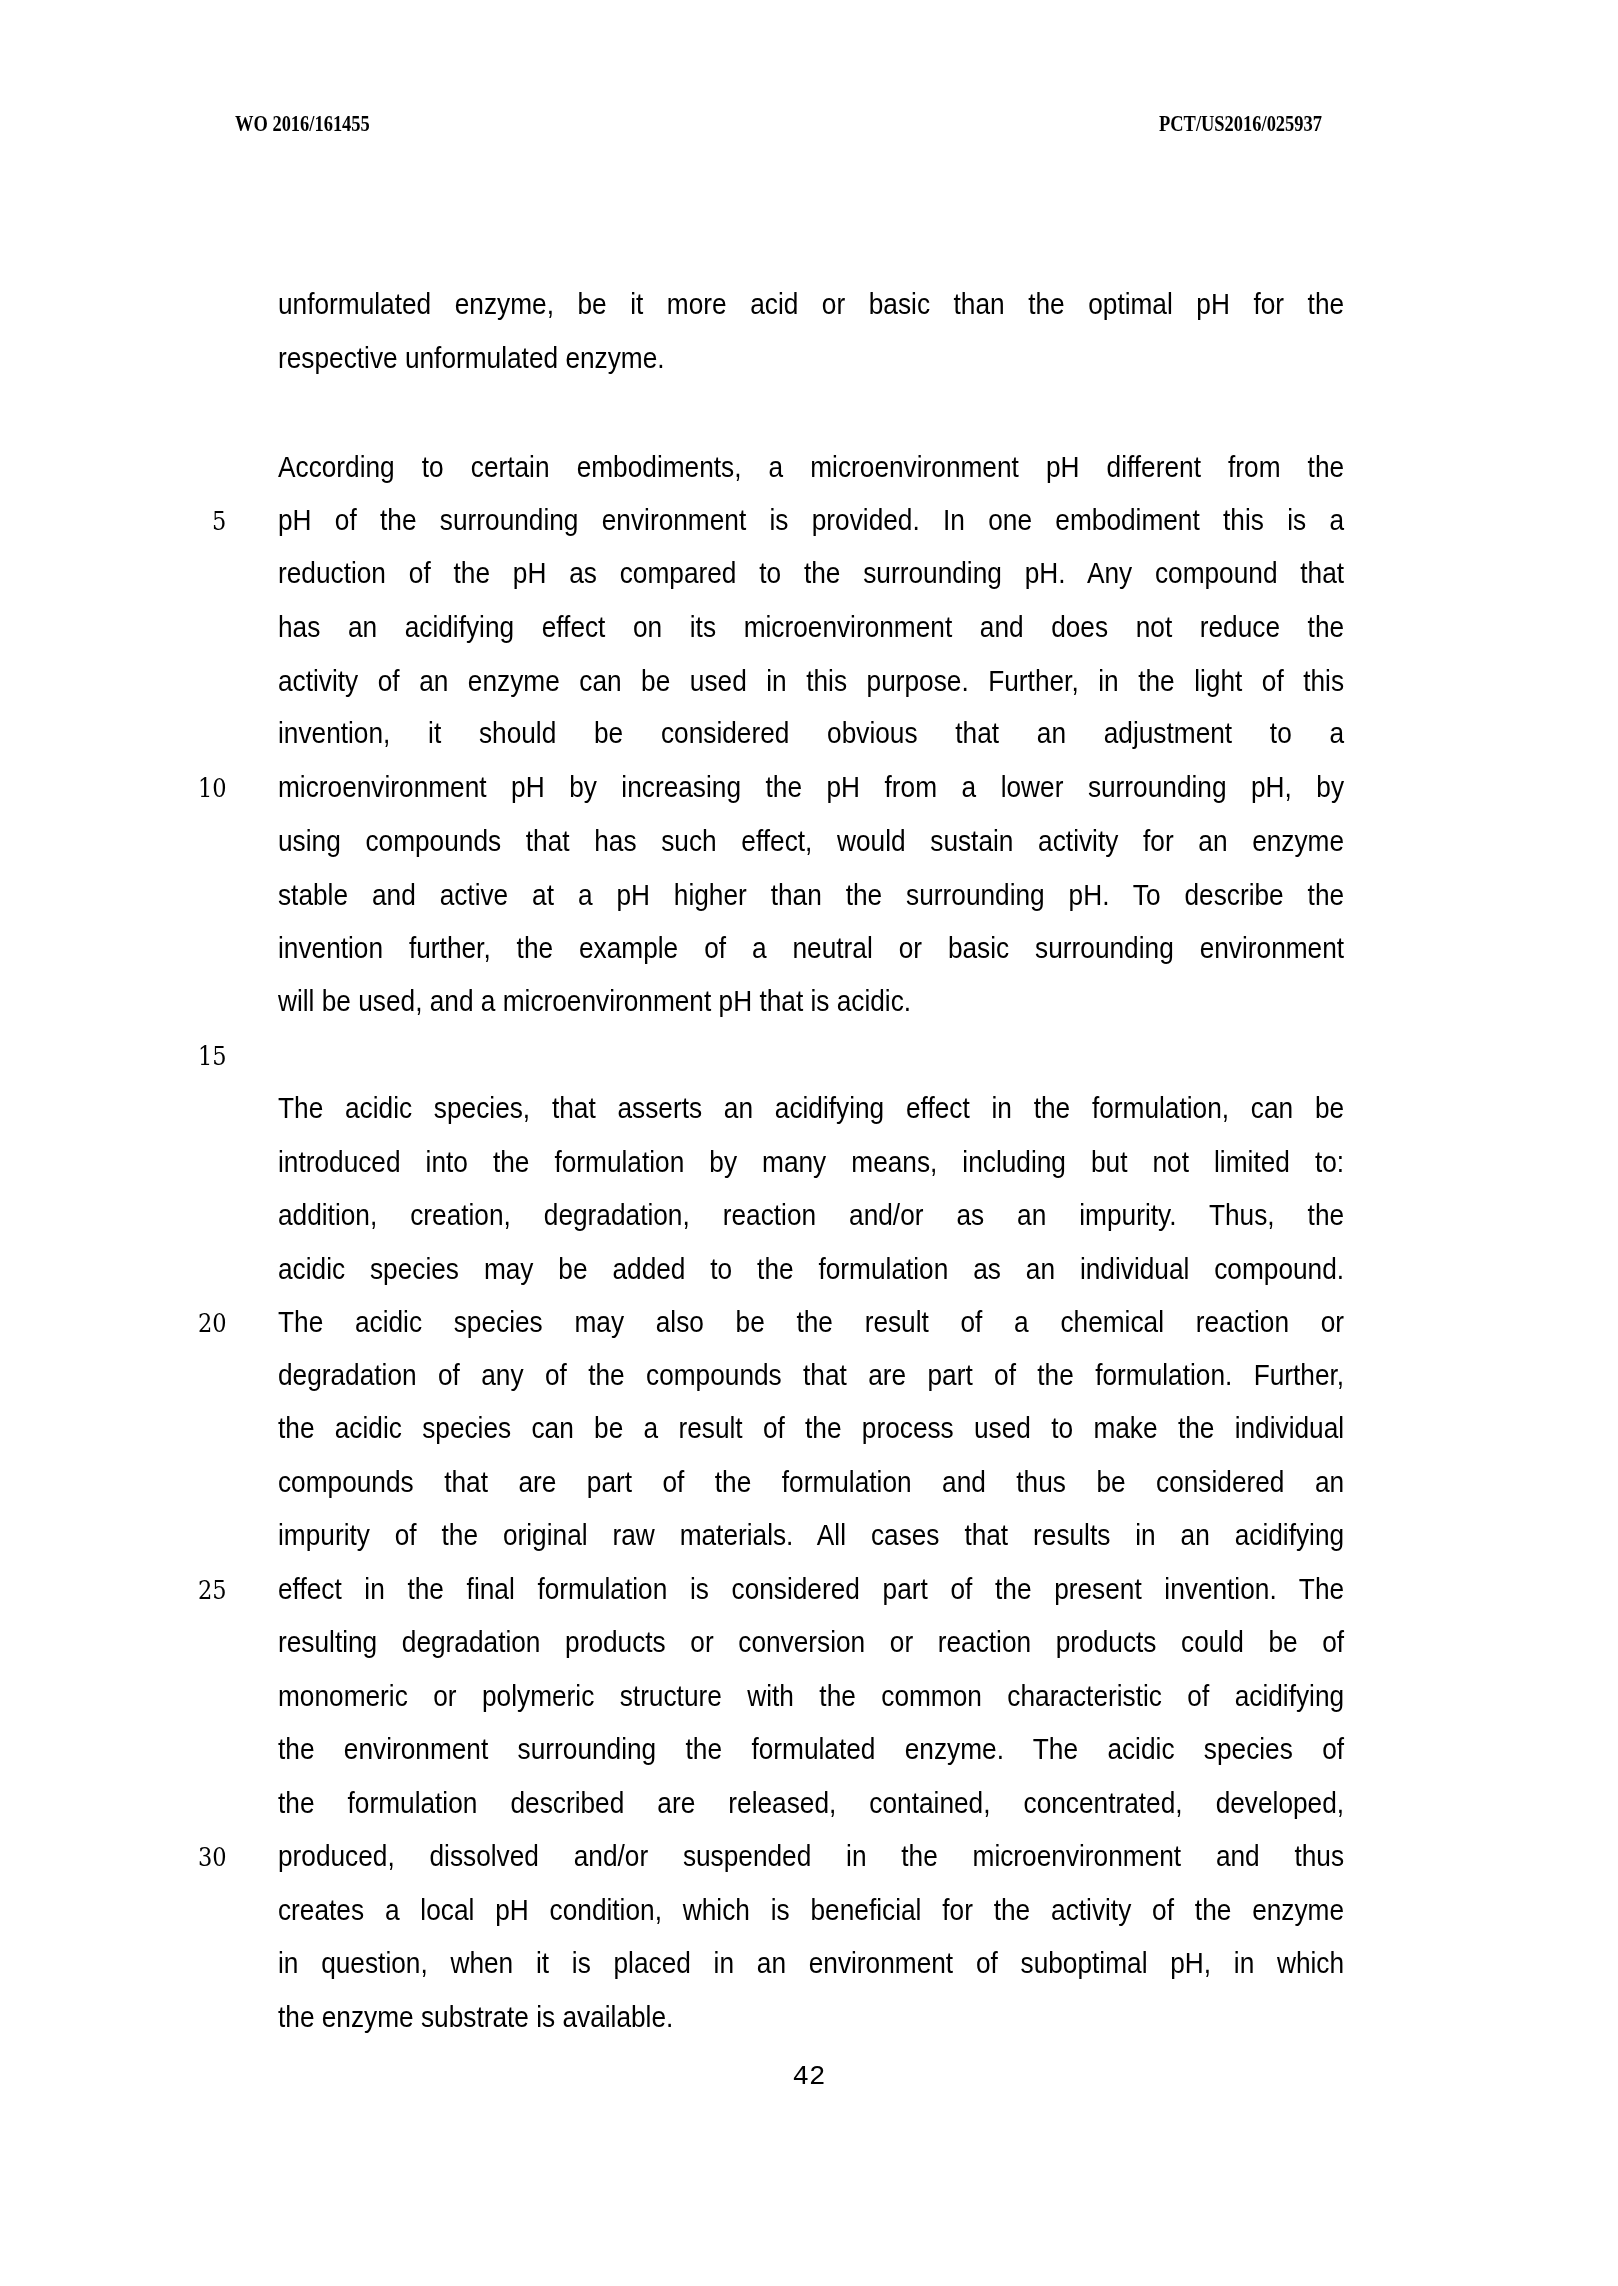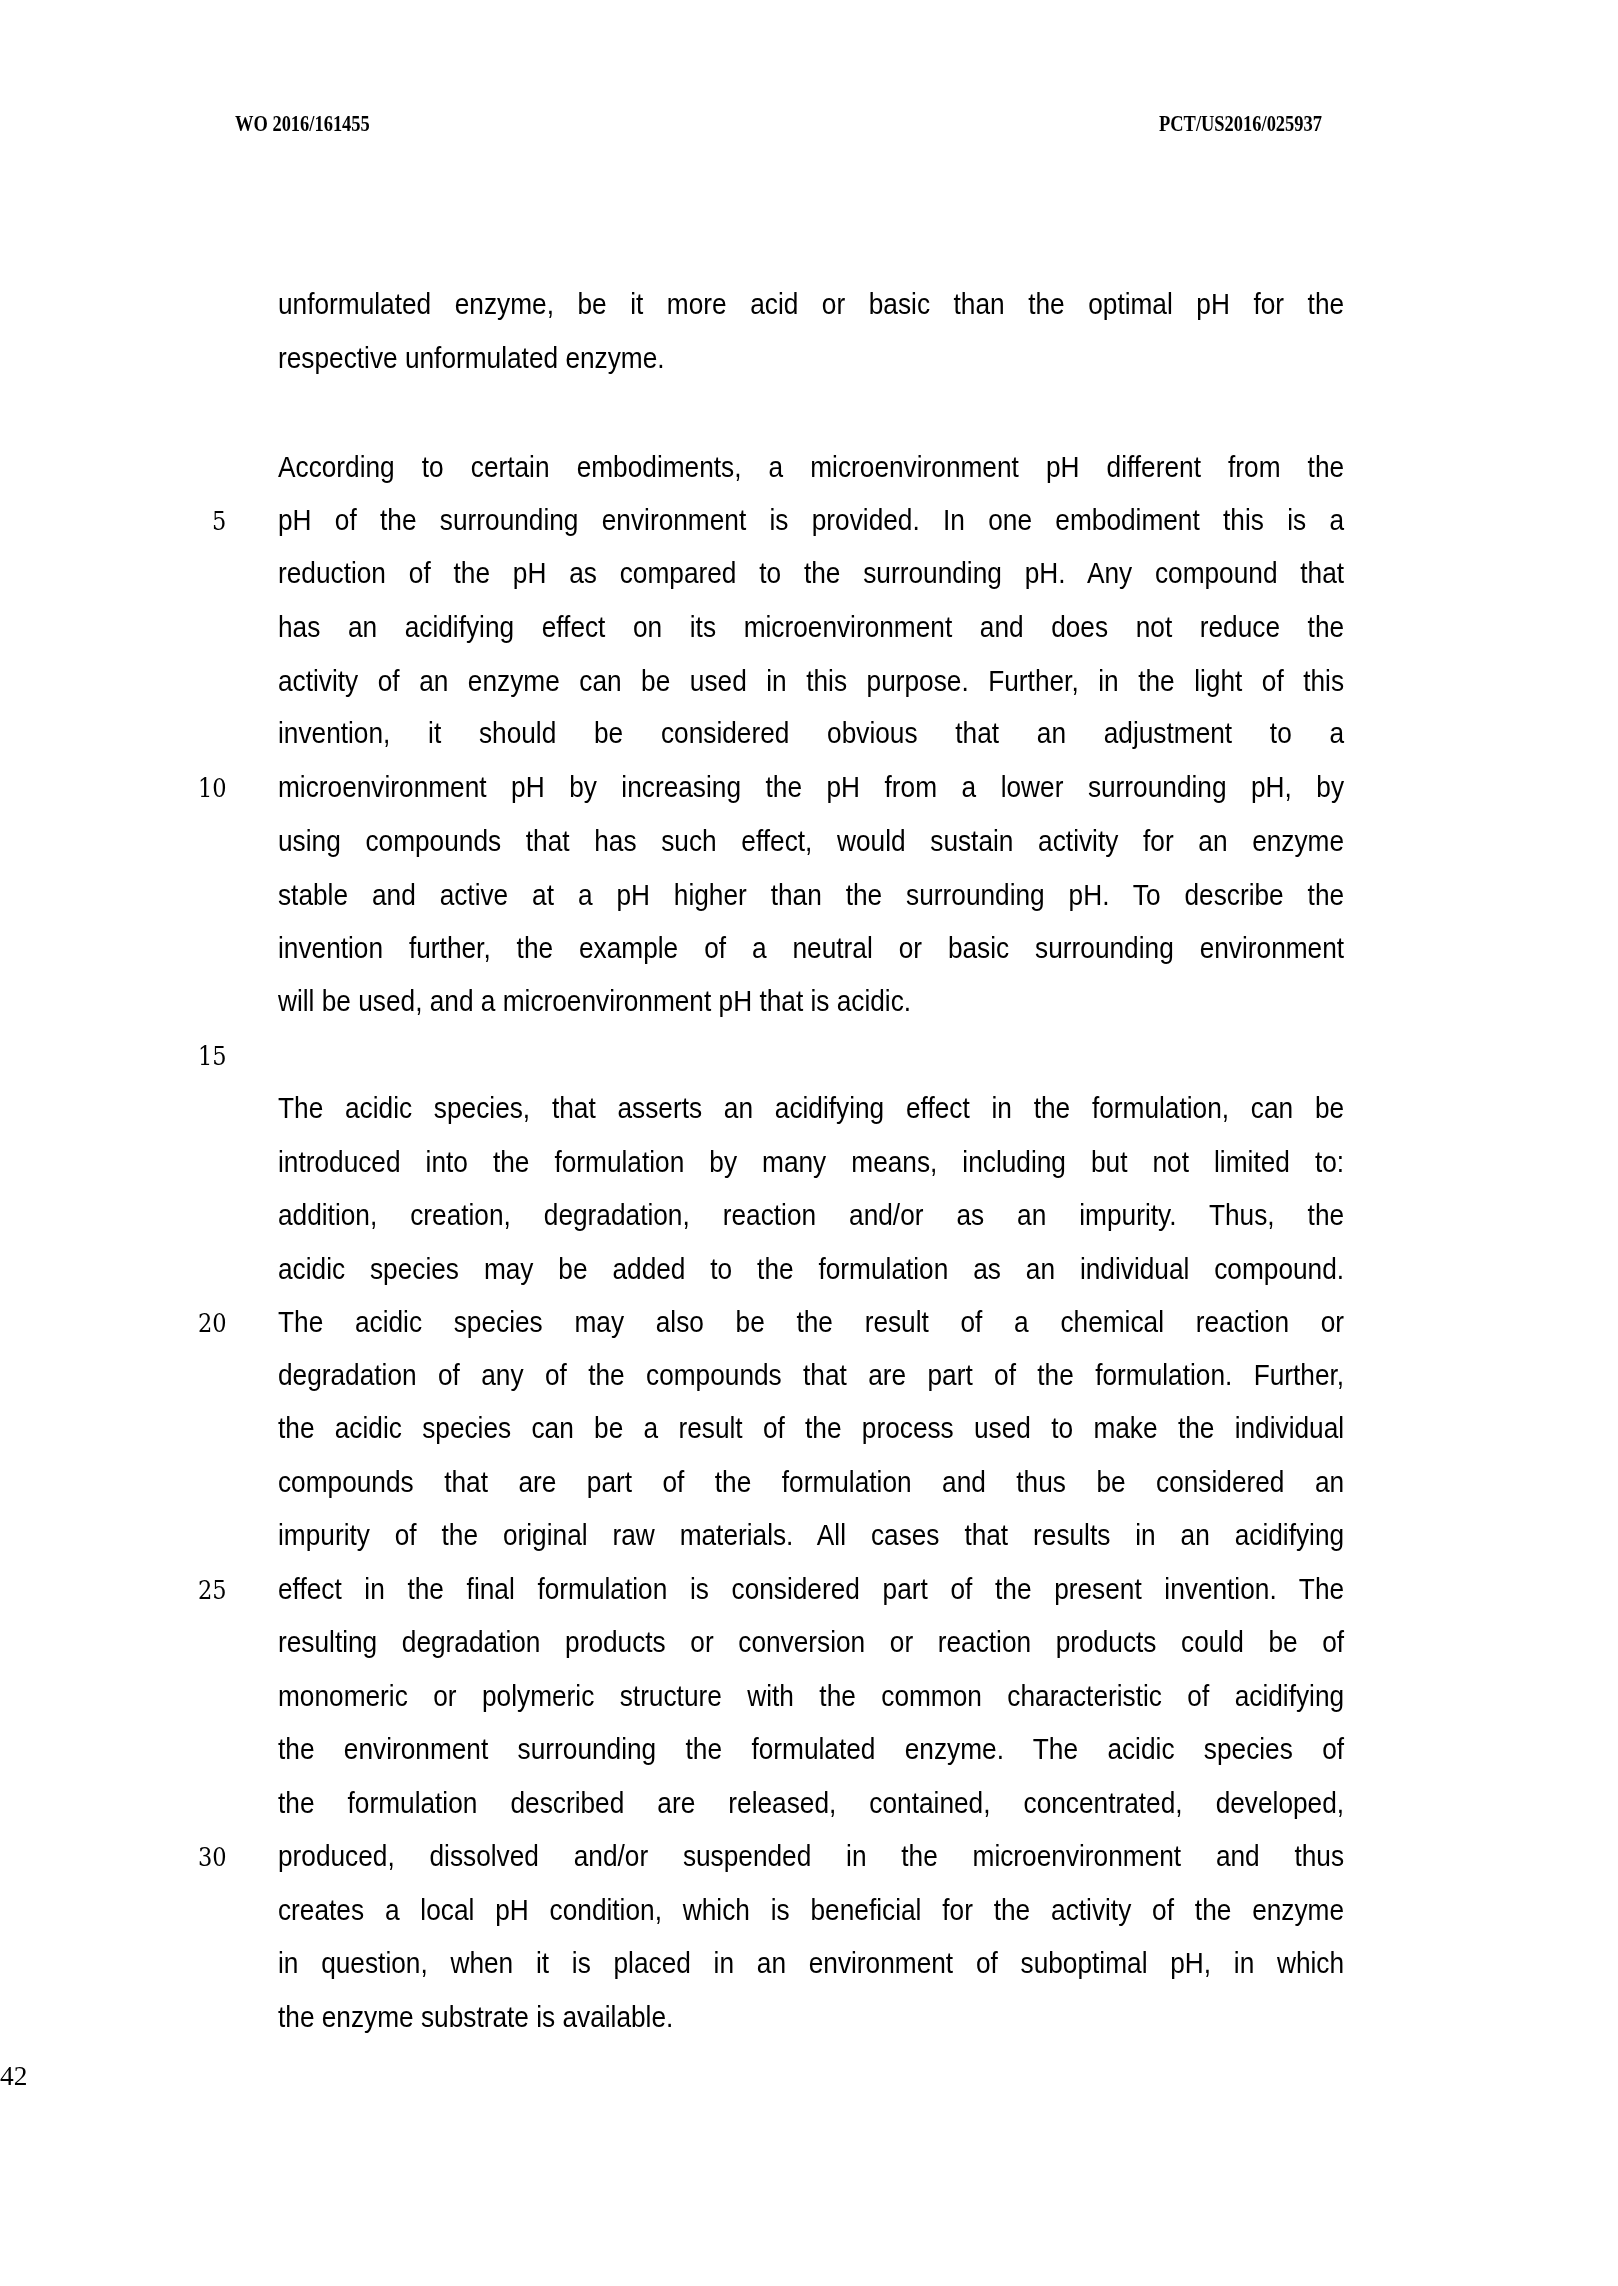--- a/index.html
+++ b/index.html
@@ -16,22 +16,22 @@
       font-family: "Liberation Sans", sans-serif; font-size: 29px; line-height: 35px;
       white-space: nowrap; transform: scaleX(0.905); transform-origin: left top;
     }
     .line.just { text-align: justify; text-align-last: justify; width: 1178px; }
     .lnum {
       position: absolute; left: 198px; width: 39px;
       font-family: "DejaVu Serif", serif; font-size: 26.5px; line-height: 35px;
       transform: scaleX(0.85); transform-origin: left top;
     }
     #page-number {
-      position: absolute; top: 2061px; left: 0; width: 1618px; text-align: left;
-      font-family: Liberation Serif, serif; font-size: 27.4px;
+      position: absolute; top: 2061px; left: 0; width: 1618px; text-align: center;
+      font-family: Liberation Mono, monospace; font-size: 27.4px;
     }
   </style>
 </head>
 <body>
 
 <div id="hdr-left" class="hdr">WO 2016/161455</div>
 <div id="hdr-right" class="hdr">PCT/US2016/025937</div>
 
 <div>
 

